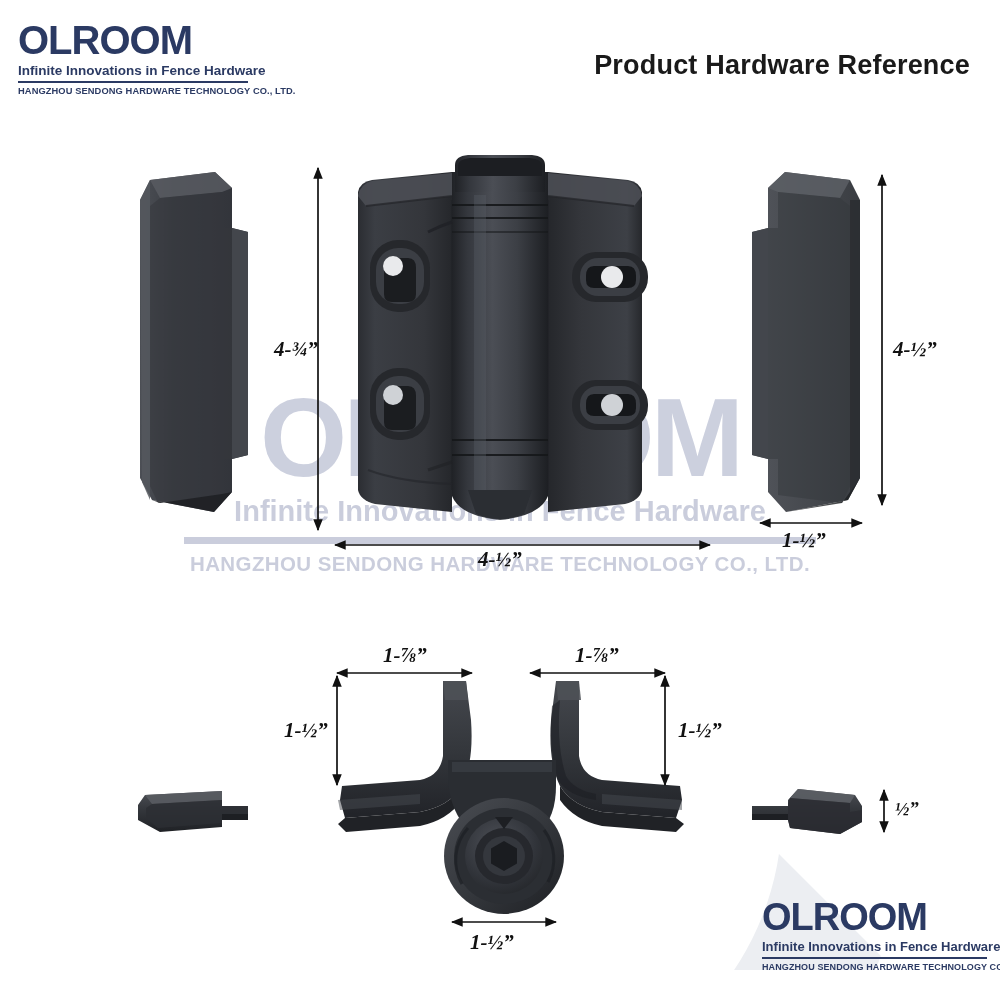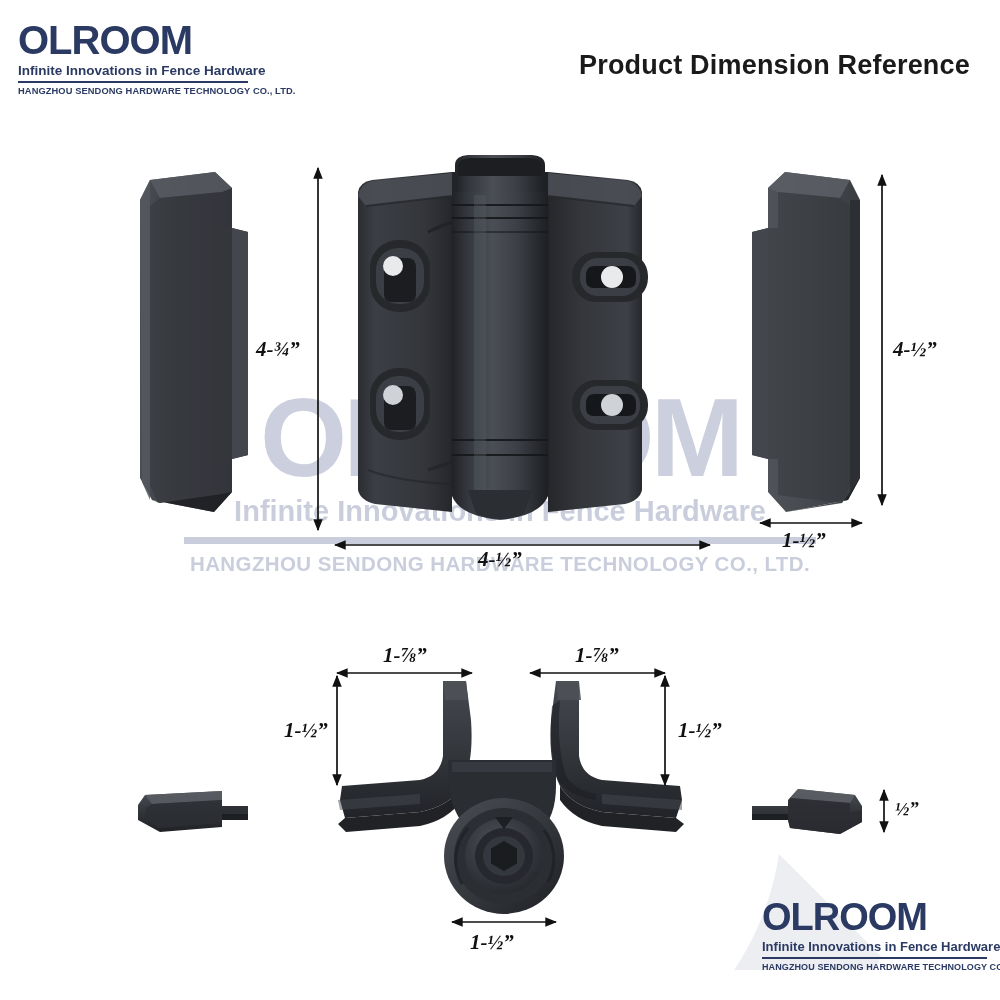--- a/index.html
+++ b/index.html
@@ -160,21 +160,21 @@
 
   <div class="logo-block logo-top">
     <div class="logo-word">
       <span>OLROOM</span>
     </div>
     <div class="logo-tag">Infinite Innovations in Fence Hardware</div>
     <div class="logo-rule"></div>
     <div class="logo-sub">HANGZHOU SENDONG HARDWARE TECHNOLOGY CO., LTD.</div>
   </div>
 
-  <div class="sheet-title">Product Dimension Reference</div>
+  <div class="sheet-title">Product Hardware Reference</div>
 
   <svg id="art" viewBox="0 0 1000 1000">
     <defs>
       <linearGradient id="gFaceL" x1="0" y1="0" x2="1" y2="0">
         <stop offset="0" stop-color="#4a4d53"></stop>
         <stop offset="0.25" stop-color="#3a3d43"></stop>
         <stop offset="1" stop-color="#2a2c31"></stop>
       </linearGradient>
       <linearGradient id="gFaceR" x1="0" y1="0" x2="1" y2="0">
         <stop offset="0" stop-color="#2a2c31"></stop>
@@ -383,21 +383,21 @@
       <line x1="337" y1="676" x2="337" y2="785"></line>
 
       <line x1="665" y1="676" x2="665" y2="785"></line>
 
       <line x1="884" y1="790" x2="884" y2="832"></line>
 
       <line x1="452" y1="922" x2="556" y2="922"></line>
     </g>
   </svg>
 
-  <div class="dim-label" style="left:256px; top:337px;font-family:Liberation Serif, serif;">4-¾”</div>
+  <div class="dim-label" style="left:274px; top:337px;font-family:Liberation Serif, serif;">4-¾”</div>
 
   <div class="dim-label" style="left:478px; top:547px;">4-½”</div>
 
   <div class="dim-label" style="left:893px; top:337px;">4-½”</div>
 
   <div class="dim-label" style="left:782px; top:528px;">1-½”</div>
 
   <div class="dim-label" style="left:383px; top:643px;">1-⅞”</div>
 
   <div class="dim-label" style="left:575px; top:643px;">1-⅞”</div>

